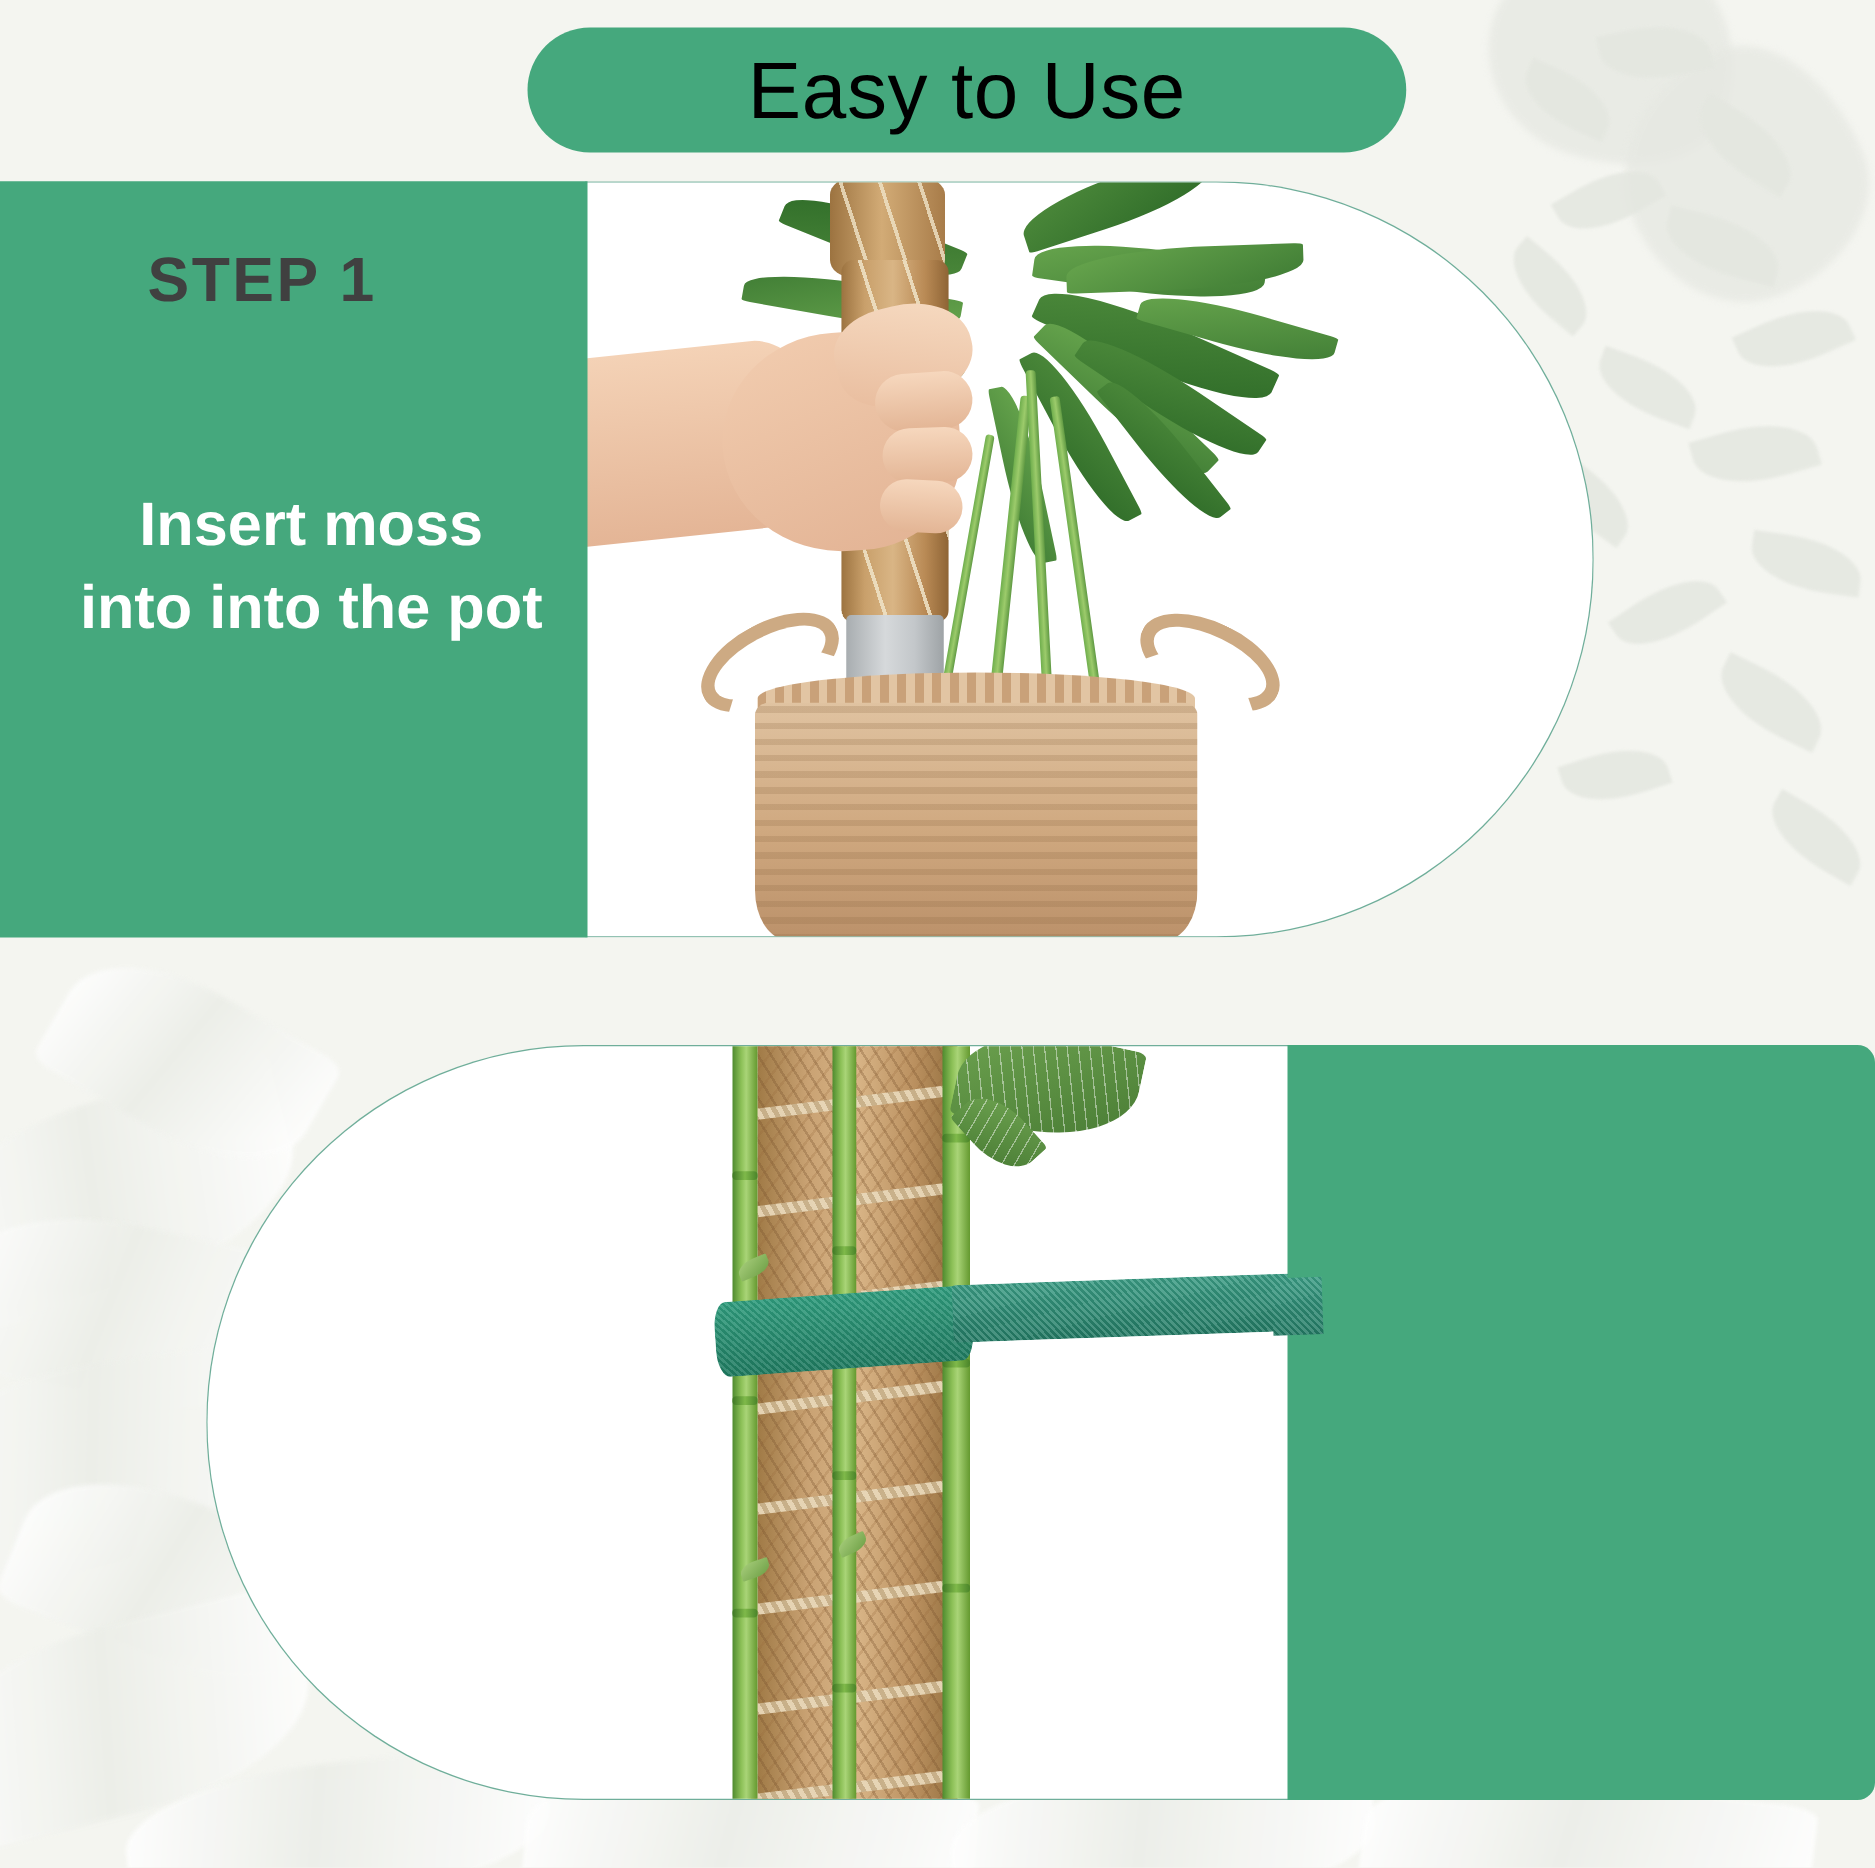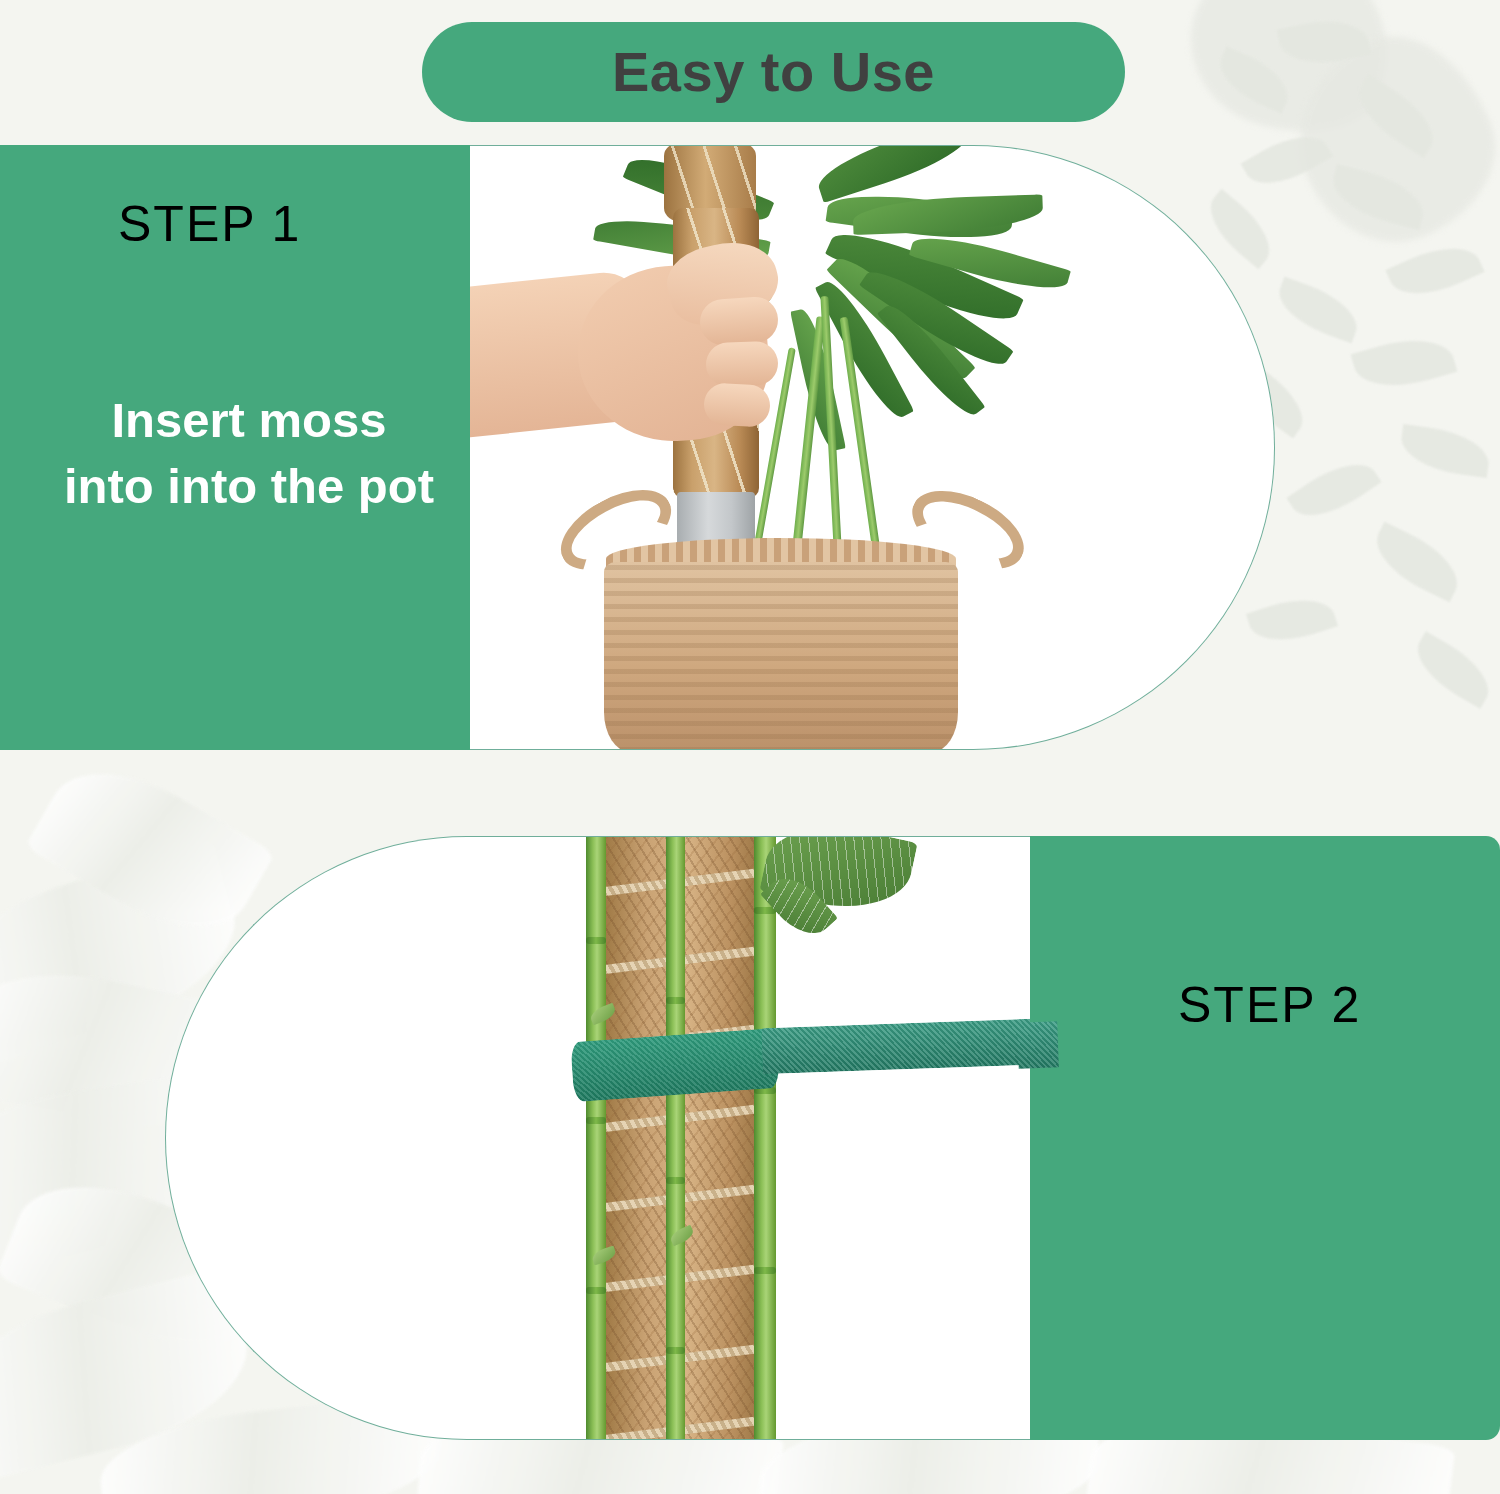--- a/index.html
+++ b/index.html
@@ -42,23 +42,23 @@
   
   .title-pill {
     position:absolute;
     left:422px; top:22px;
     width:703px; height:100px;
     background:#45a87d;
     border-radius:50px;
     display:flex; align-items:center; justify-content:center;
   }
   .title-pill .title-text {
-    color:#404040;
-    font-size:56px;
-    font-weight:bold;
+    color:#000000;
+    font-size:64px;
+    font-weight:normal;
     letter-spacing:.5px;
     line-height:1;
   }
 
   
   .panel { position:absolute; }
 
   
   .panel-1 { left:0; top:145px; width:1275px; height:605px; }
   .panel-1 .green-block {
@@ -89,23 +89,23 @@
   }
   .panel-2 .green-block {
     position:absolute; left:865px; top:0;
     width:470px; height:604px;
     background:#45a87d;
     border-radius:0 14px 14px 0;
   }
 
   .step-label {
     position:absolute;
-    color:#000000;
+    color:#404040;
     font-size:50px;
-    font-weight:normal;
+    font-weight:bold;
     letter-spacing:2px;
     white-space:nowrap;
   }
   .step-desc {
     position:absolute;
     color:#ffffff;
     font-size:49px;
     font-weight:bold;
     line-height:1.35;
     text-align:center;
@@ -388,17 +388,16 @@
         <div class="strap-wrap" style="left:406px; top:198px; width:206px; height:60px; transform:rotate(-4deg);"></div>
         <div class="strap-tail" style="left:596px; top:186px; width:300px; height:46px; transform:rotate(-2deg);"></div>
       </div>
     </div>
 
     <div class="green-block">
 
       <div style="position:absolute; left:-12px; top:186px; width:40px; height:46px;
                   background:repeating-linear-gradient(48deg, rgba(255,255,255,.16) 0 2px, rgba(0,0,0,.08) 2px 4px), linear-gradient(180deg,#3a9c84,#237a64);
                   transform:rotate(-2deg);"></div>
-      <div class="step-label" style="left:148px; top:140px;">STEP 2</div>
     </div>
   </div>
 
 </div>
 
 </body></html>

